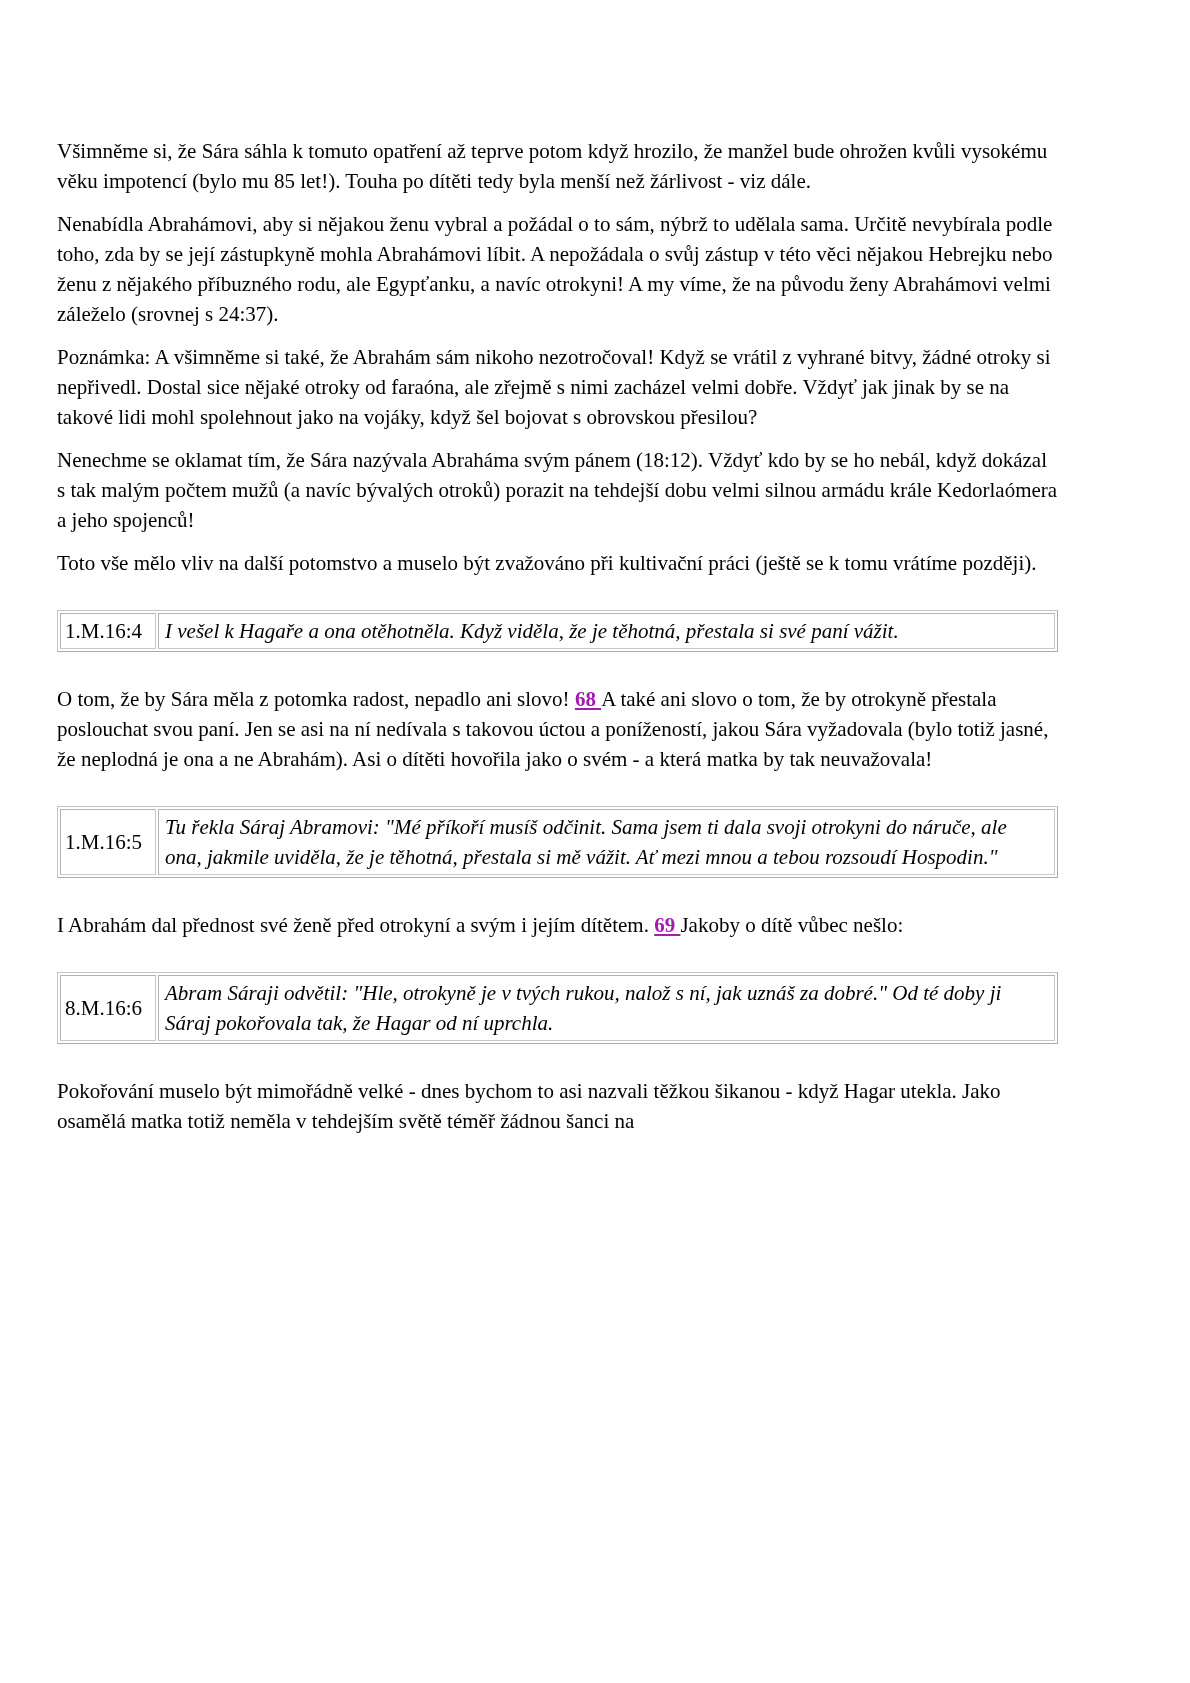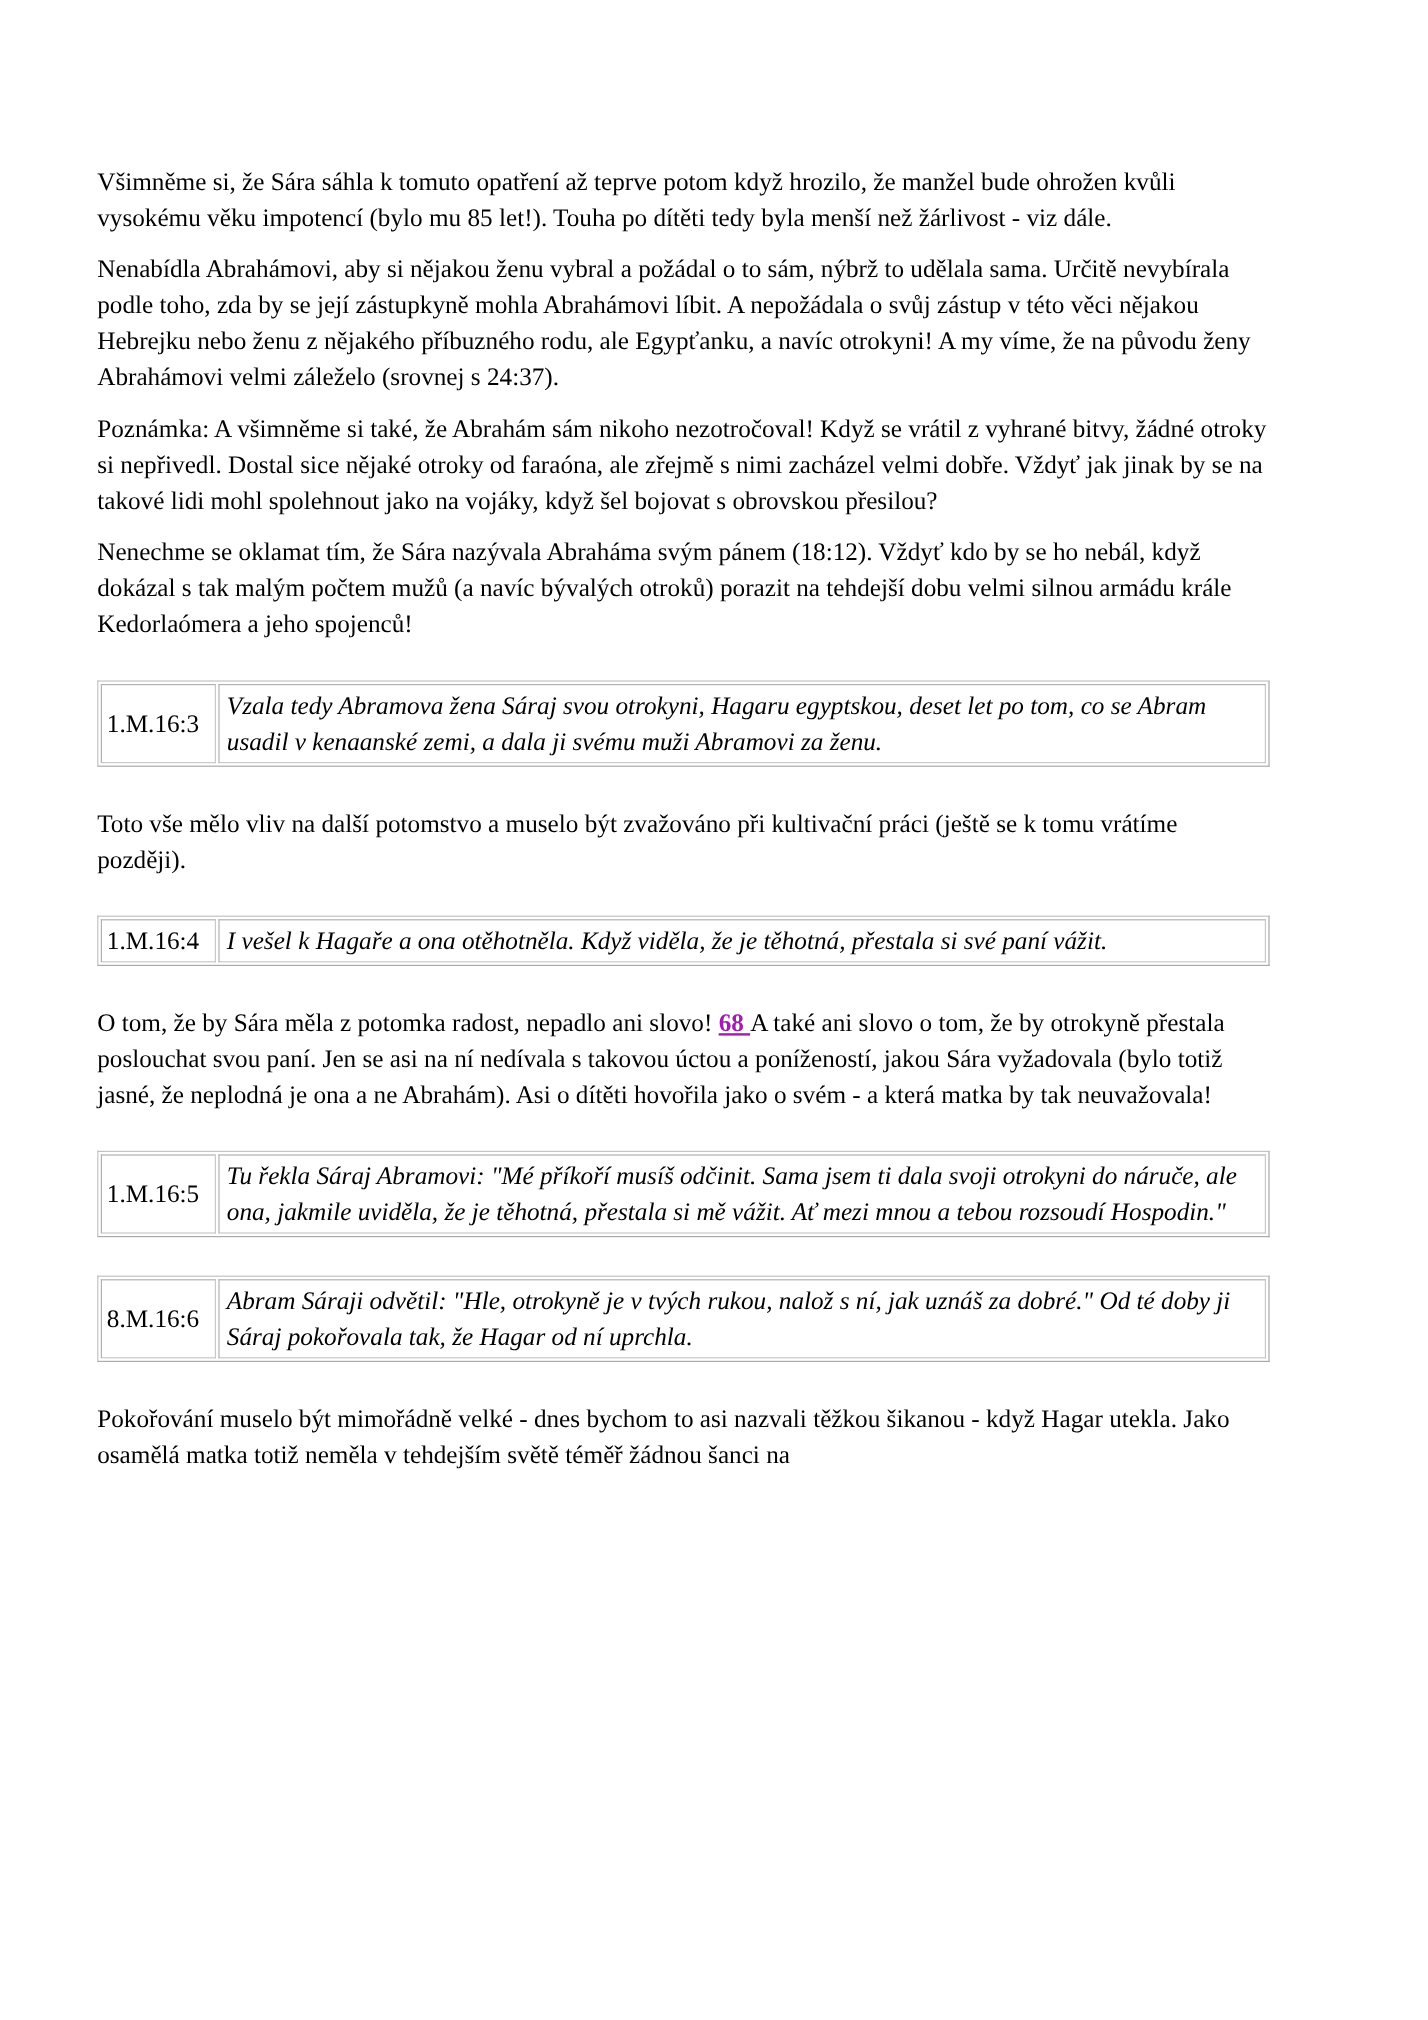--- a/index.html
+++ b/index.html
@@ -1,21 +1,21 @@
 <!DOCTYPE html>
 <html><head>
 <meta charset="utf-8">
 <style>
   html, body { margin: 0; padding: 0; background: #ffffff; }
   .page {
     position: relative;
     width: 1190px;
     height: 1683px;
     box-sizing: border-box;
-    padding: 136px 132px 0 81px;
+    padding: 136px 132px 0 57px;
     overflow: hidden;
     background: #ffffff;
     color: #000000;
     font-family: "Liberation Serif", "DejaVu Serif", serif;
     font-size: 21px;
     line-height: 30px;
   }
   p.body-par { margin: 0 0 13px 0; }
   a.footnote-link {
     color: #a21caf;
@@ -58,28 +58,20 @@
 <div class="page">
 
   <p class="body-par">Všimněme si, že Sára sáhla k tomuto opatření až teprve potom když hrozilo, že manžel bude ohrožen kvůli vysokému věku impotencí (bylo mu 85 let!). Touha po dítěti tedy byla menší než žárlivost - viz dále.</p>
 
   <p class="body-par">Nenabídla Abrahámovi, aby si nějakou ženu vybral a požádal o to sám, nýbrž to udělala sama. Určitě nevybírala podle toho, zda by se její zástupkyně mohla Abrahámovi líbit. A nepožádala o svůj zástup v této věci nějakou Hebrejku nebo ženu z nějakého příbuzného rodu, ale Egypťanku, a navíc otrokyni! A my víme, že na původu ženy Abrahámovi velmi záleželo (srovnej s 24:37).</p>
 
   <p class="body-par">Poznámka: A všimněme si také, že Abrahám sám nikoho nezotročoval! Když se vrátil z vyhrané bitvy, žádné otroky si nepřivedl. Dostal sice nějaké otroky od faraóna, ale zřejmě s nimi zacházel velmi dobře. Vždyť jak jinak by se na takové lidi mohl spolehnout jako na vojáky, když šel bojovat s obrovskou přesilou?</p>
 
   <p class="body-par">Nenechme se oklamat tím, že Sára nazývala Abraháma svým pánem (18:12). Vždyť kdo by se ho nebál, když dokázal s tak malým počtem mužů (a navíc bývalých otroků) porazit na tehdejší dobu velmi silnou armádu krále Kedorlaómera a jeho spojenců!</p>
 
-  <table class="verse-table">
-      <tbody>
-    <tr>
-      <td class="verse-ref-cell">1.M.16:3</td>
-      <td class="verse-text-cell">Vzala tedy Abramova žena Sáraj svou otrokyni, Hagaru egyptskou, deset let po tom, co se Abram usadil v kenaanské zemi, a dala ji svému muži Abramovi za ženu.</td>
-    </tr>
-  </tbody>
-    </table>
 
   <p class="body-par">Toto vše mělo vliv na další potomstvo a muselo být zvažováno při kultivační práci (ještě se k tomu vrátíme později).</p>
 
   <table class="verse-table">
       <tbody>
     <tr>
       <td class="verse-ref-cell">1.M.16:4</td>
       <td class="verse-text-cell">I vešel k Hagaře a ona otěhotněla. Když viděla, že je těhotná, přestala si své paní vážit.</td>
     </tr>
   </tbody>
@@ -90,20 +82,21 @@
 
   <table class="verse-table">
       <tbody>
     <tr>
       <td class="verse-ref-cell">1.M.16:5</td>
       <td class="verse-text-cell">Tu řekla Sáraj Abramovi: "Mé příkoří musíš odčinit. Sama jsem ti dala svoji otrokyni do náruče, ale ona, jakmile uviděla, že je těhotná, přestala si mě vážit. Ať mezi mnou a tebou rozsoudí Hospodin."</td>
     </tr>
   </tbody>
     </table>
 
+  <p class="body-par"><span>I Abrahám dal přednost své ženě před otrokyní a svým i jejím dítětem. </span><a class="footnote-link">69 </a><span>Jakoby o dítě vůbec nešlo:</span></p>
 
   <table class="verse-table">
       <tbody>
     <tr>
       <td class="verse-ref-cell">8.M.16:6</td>
       <td class="verse-text-cell">Abram Sáraji odvětil: "Hle, otrokyně je v tvých rukou, nalož s ní, jak uznáš za dobré." Od té doby ji Sáraj pokořovala tak, že Hagar od ní uprchla.</td>
     </tr>
   </tbody>
     </table>
 

